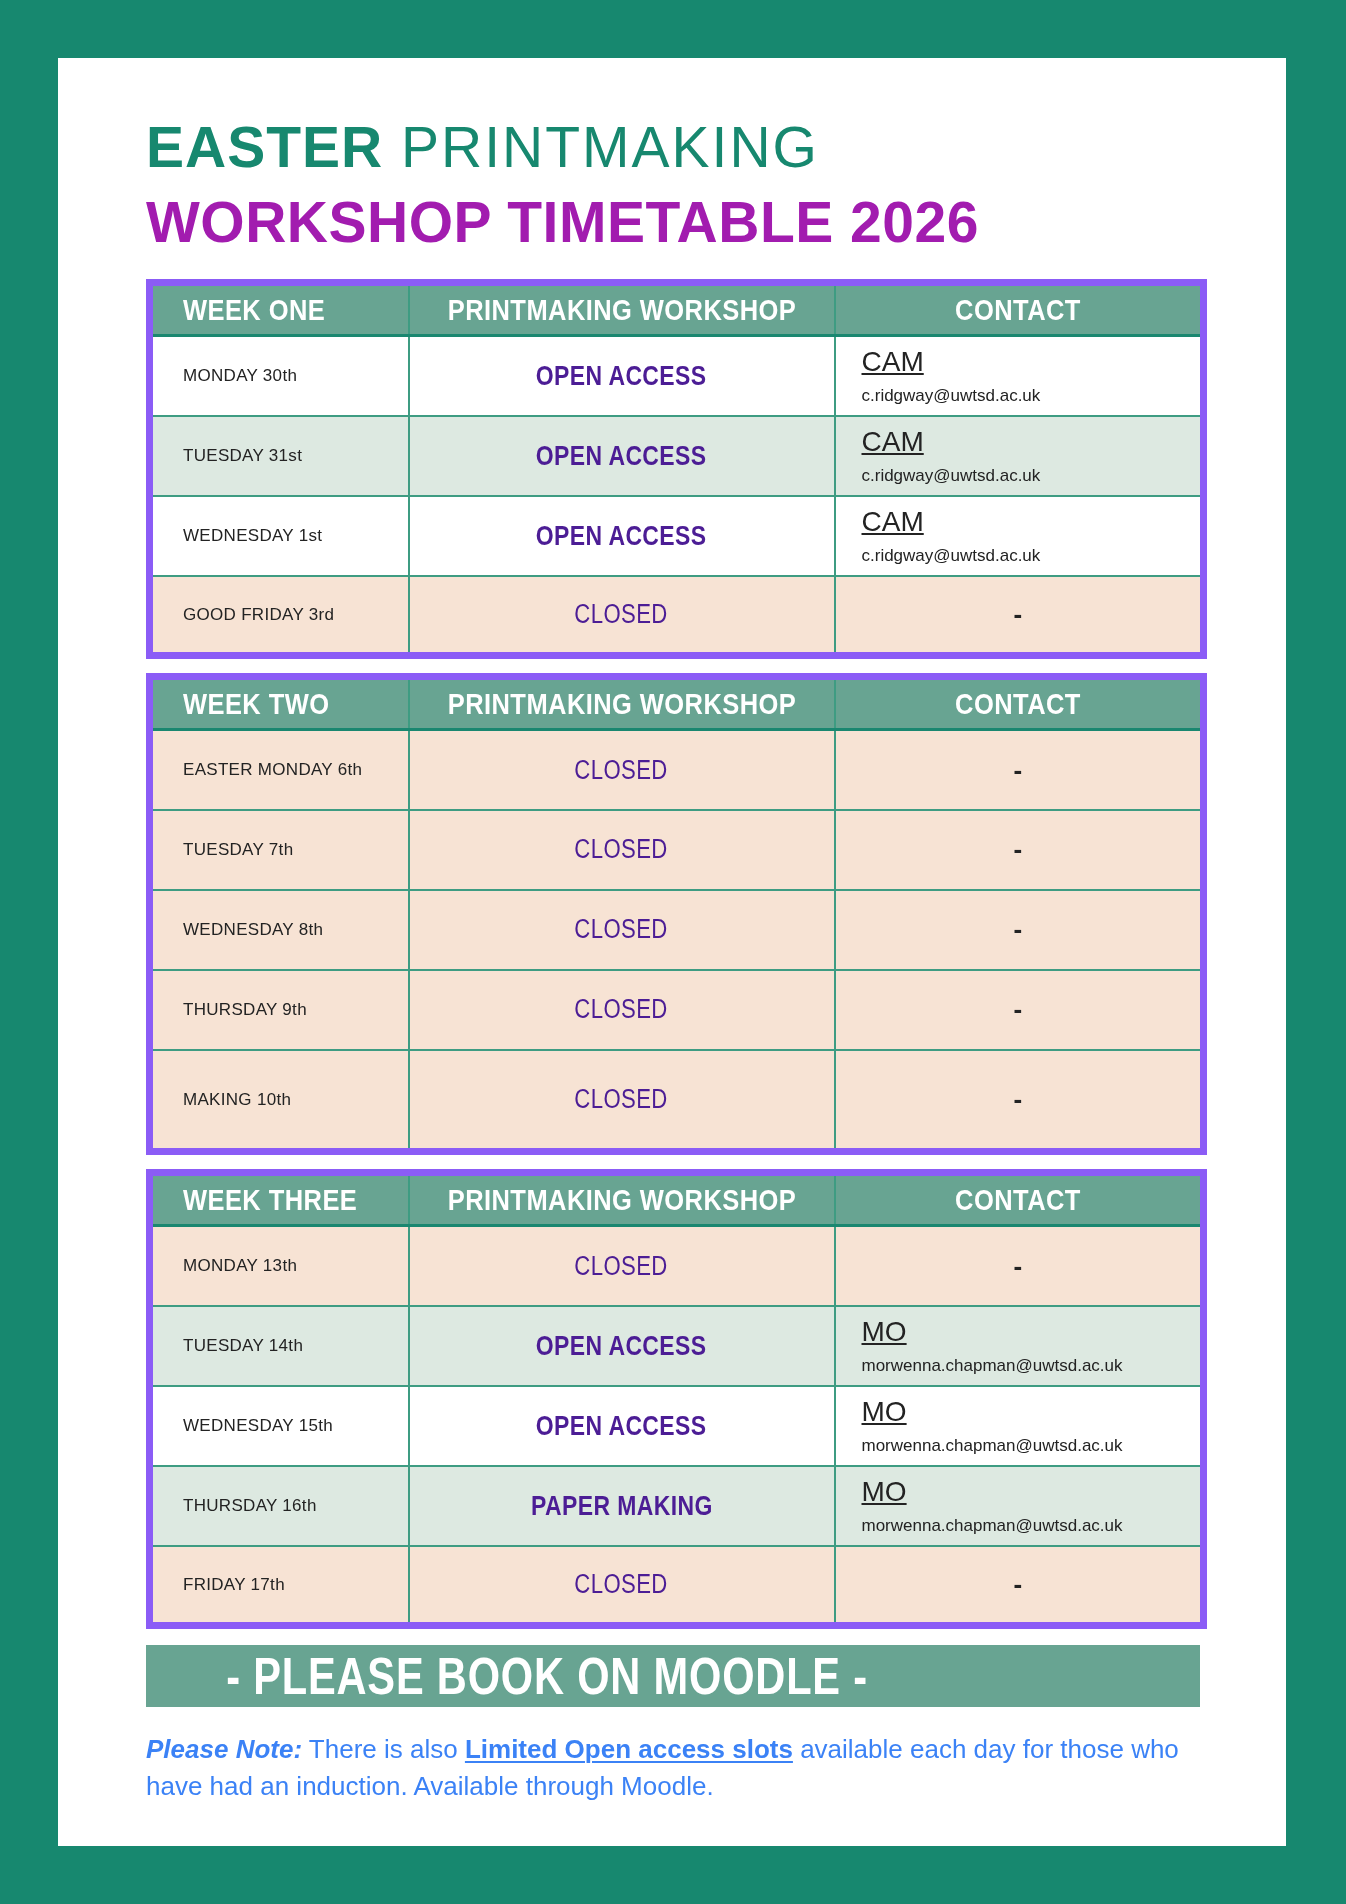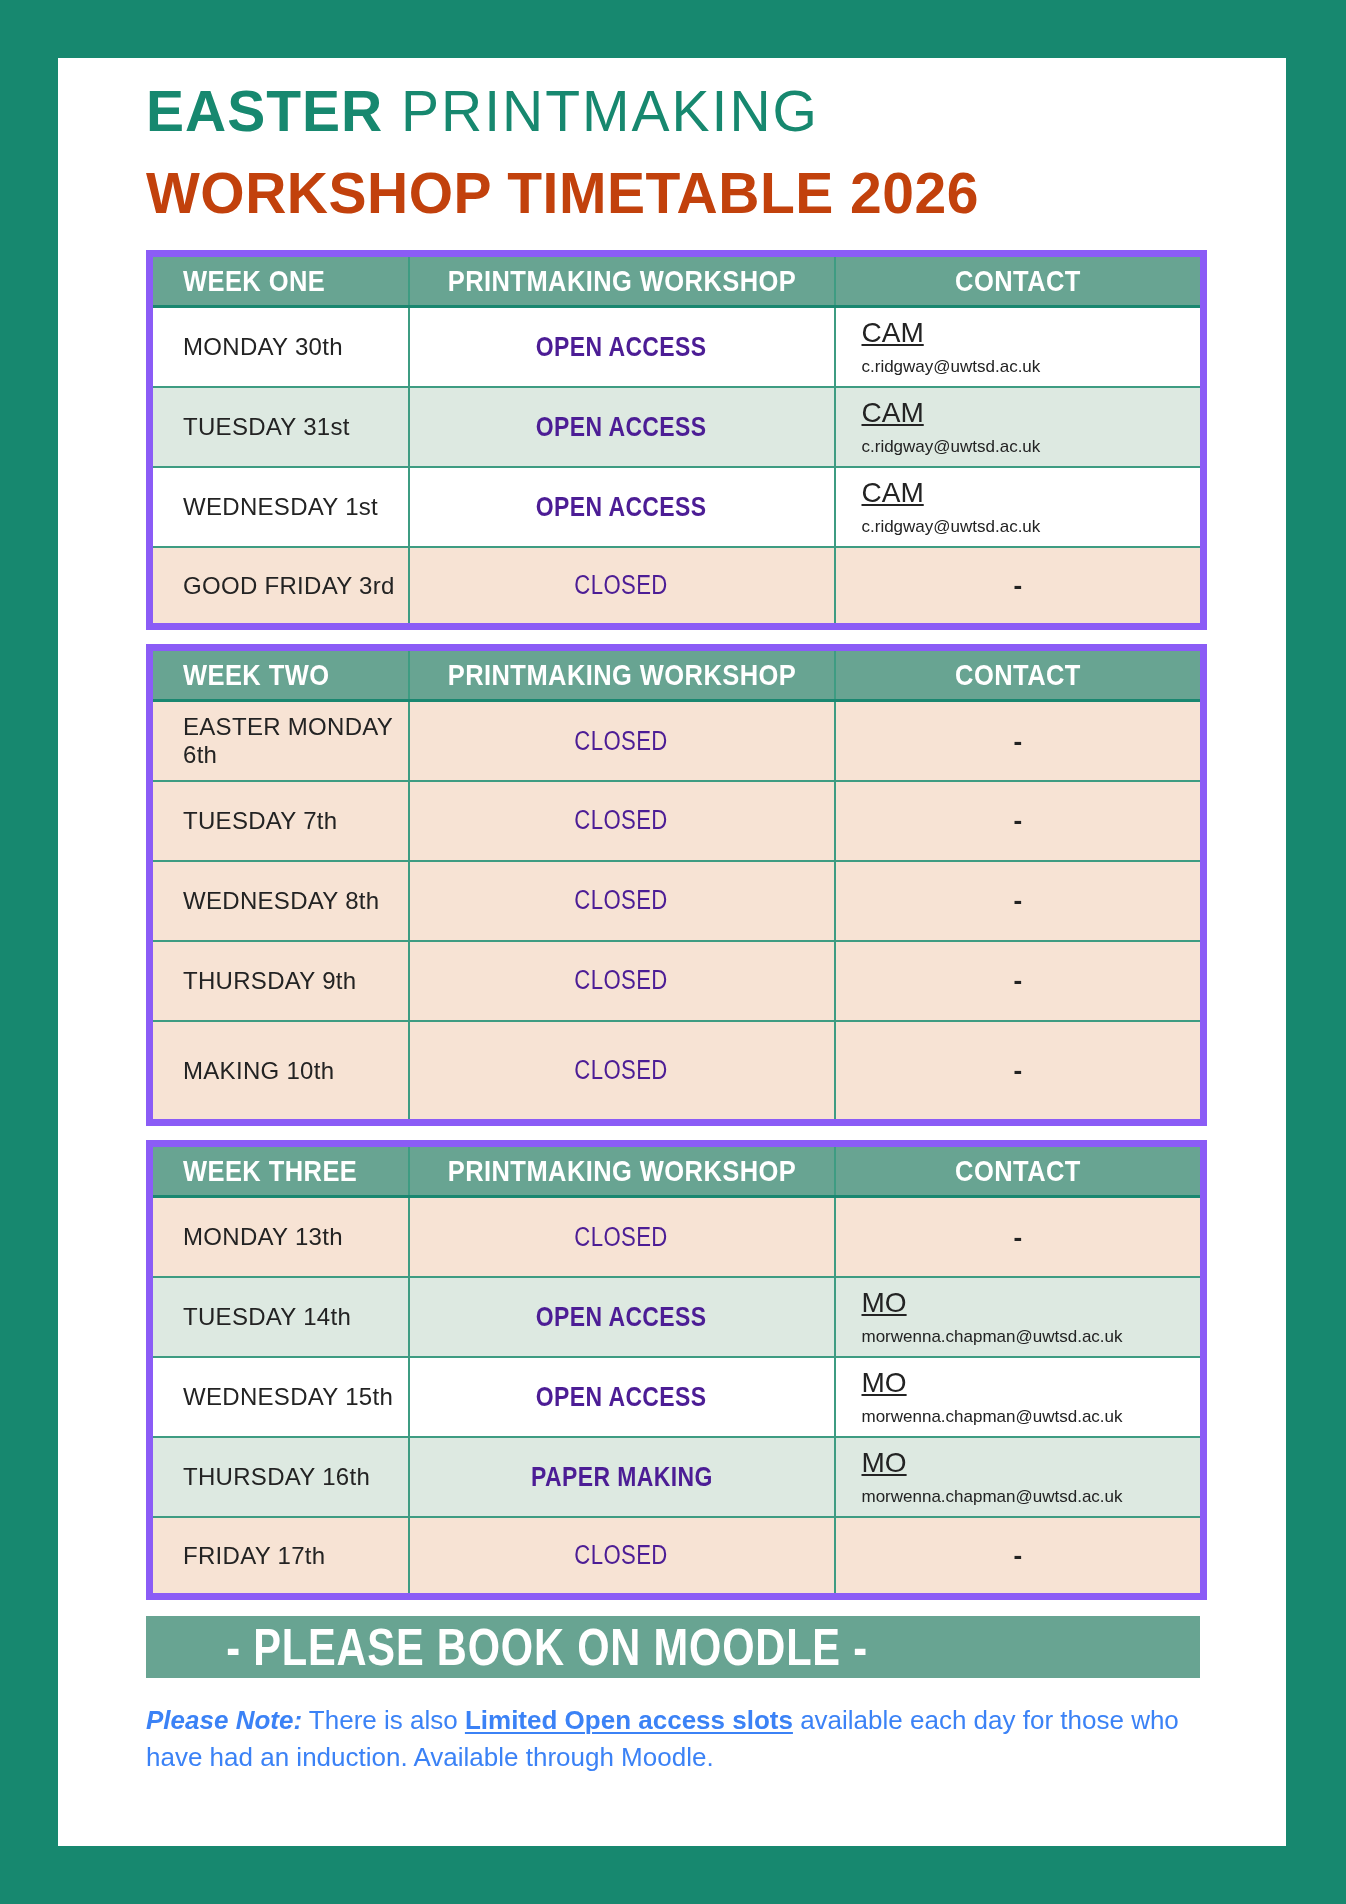--- a/index.html
+++ b/index.html
@@ -5,43 +5,43 @@
   html,body{margin:0;padding:0;}
   body{
     width:1346px;height:1904px;position:relative;overflow:hidden;
     background:#17886F;
     font-family:"Liberation Sans", sans-serif;
     -webkit-font-smoothing:antialiased;
   }
   .page{
     position:absolute;left:58px;top:58px;right:60px;bottom:58px;
     background:#ffffff;box-sizing:border-box;
-    padding:24px 86px 0 88px;
+    padding:60px 86px 0 88px;
   }
   
   .title-line1{font-size:57px;line-height:1.02;color:#17886F;white-space:nowrap;}
   .title-line1 .t1b{font-weight:700;letter-spacing:1px;}
   .title-line1 .t1r{font-weight:400;letter-spacing:2px;}
-  .title-line2{font-size:57px;line-height:1.02;color:#c2410c;font-weight:700;letter-spacing:.5px;margin-top:24px;white-space:nowrap;}
+  .title-line2{font-size:57px;line-height:1.02;color:#a21caf;font-weight:700;letter-spacing:.5px;margin-top:17px;white-space:nowrap;}
   
   table.tt{
     border-collapse:collapse;table-layout:fixed;width:1054px;
     border:7px solid #8b5cf6;margin-top:14px;
   }
   table.tt.first{margin-top:28px;}
   .tt th,.tt td{border:2px solid #3E9C82;vertical-align:middle;box-sizing:border-box;padding:0;}
   .tt thead tr{height:53px;}
   .tt thead th{background:#68A492;border-bottom:3px solid #1A8770;}
   .tt tbody tr{height:80px;}
   .tt tbody tr.tall{height:102px;}
   .hdr-span{display:inline-block;transform:scaleX(.85);transform-origin:center;
             font-size:30px;font-weight:700;color:#fff;letter-spacing:.5px;white-space:nowrap;}
   th.week-col{text-align:left;padding-left:30px;}
   th.week-col .hdr-span{transform-origin:left center;}
-  td.day-cell{font-size:24px;letter-spacing:.3px;color:#232323;padding-left:30px;text-align:left;}
+  td.day-cell{font-size:17px;letter-spacing:.3px;color:#232323;padding-left:30px;text-align:left;}
   td.wk-cell{text-align:center;color:#4c1d95;}
   .wk-bold{display:inline-block;transform:scaleX(.82);transform-origin:center;
            font-size:28px;font-weight:700;letter-spacing:.5px;white-space:nowrap;}
   .wk-closed{display:inline-block;transform:scaleX(.82);transform-origin:center;
            font-size:27px;font-weight:400;letter-spacing:.5px;white-space:nowrap;}
   td.contact-cell{padding-left:26px;text-align:left;color:#232323;}
   .cname{font-size:28px;line-height:1.15;text-decoration:underline;}
   .cemail{font-size:17px;margin-top:9px;line-height:1.1;}
   td.dash-cell{text-align:center;font-size:26px;font-weight:700;color:#232323;}
   

